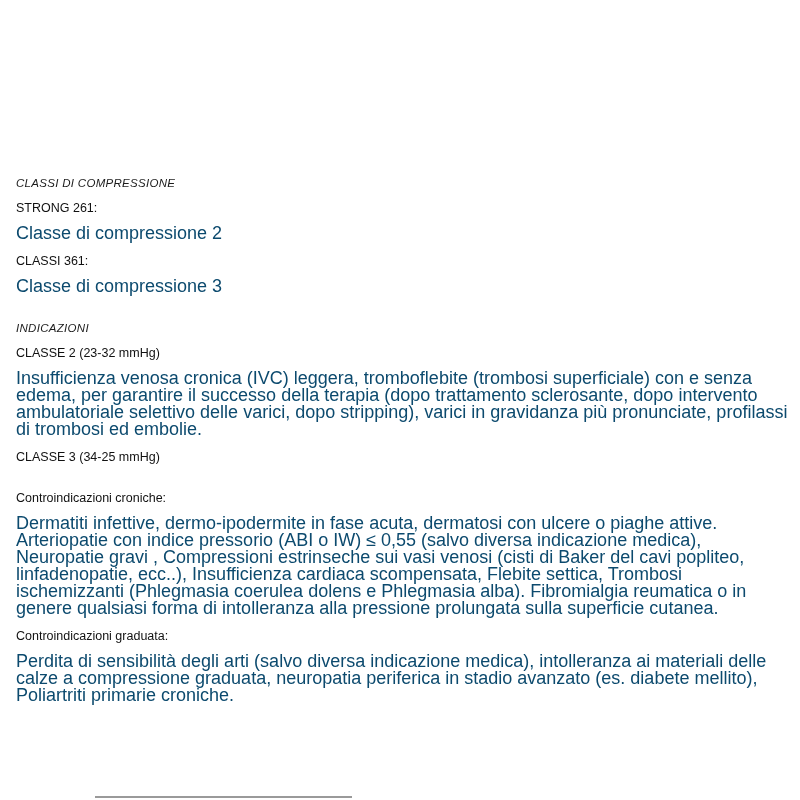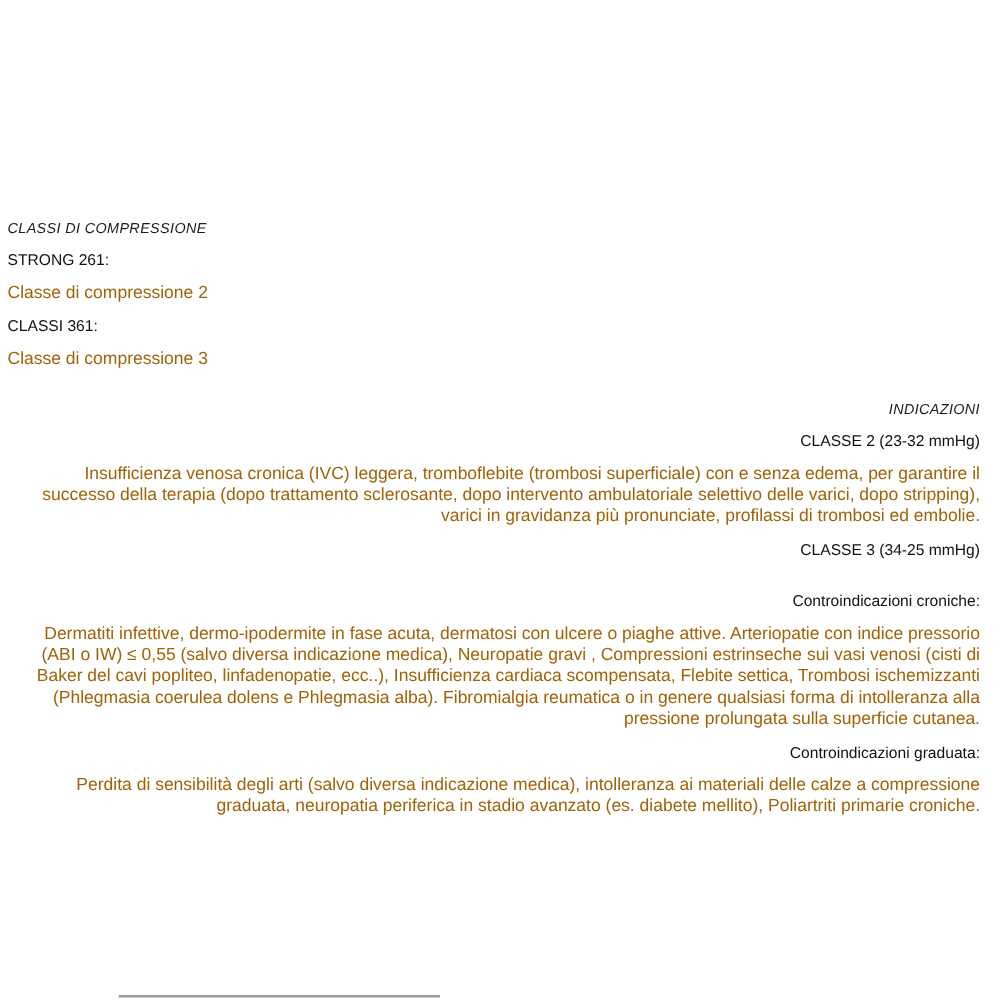--- a/index.html
+++ b/index.html
@@ -8,45 +8,45 @@
     width: 800px;
     height: 800px;
     background: #ffffff;
     font-family: "Liberation Sans", sans-serif;
     color: #1c1c1c;
     overflow: hidden;
   }
   .page {
     position: absolute;
     top: 177px;
-    left: 6px;
+    left: 16px;
     width: 778px;
   }
   section.doc-section { margin: 0; padding: 0; }
-  section.doc-section + section.doc-section { margin-top: 27px; text-align: right; }
+  section.doc-section + section.doc-section { margin-top: 27px; }
   .sec-heading {
     font-style: italic;
     font-weight: 400;
     font-size: 11.5px;
     letter-spacing: 0.3px;
     margin: 0 0 12px 0;
     color: #1c1c1c;
   }
   .entry-label {
     font-weight: 400;
     font-style: normal;
     font-size: 12.5px;
     margin: 0 0 10px 0;
     color: #111111;
   }
   .entry-text {
-    font-size: 14px;
+    font-size: 18px;
     line-height: 17px;
     margin: 0 0 12px 0;
-    color: #a16207;
+    color: #0c4a6e;
   }
   .bottom-rule {
     position: absolute;
     left: 95px;
     top: 796px;
     width: 257px;
     height: 2px;
     background: #9a9a9a;
   }
 </style>

